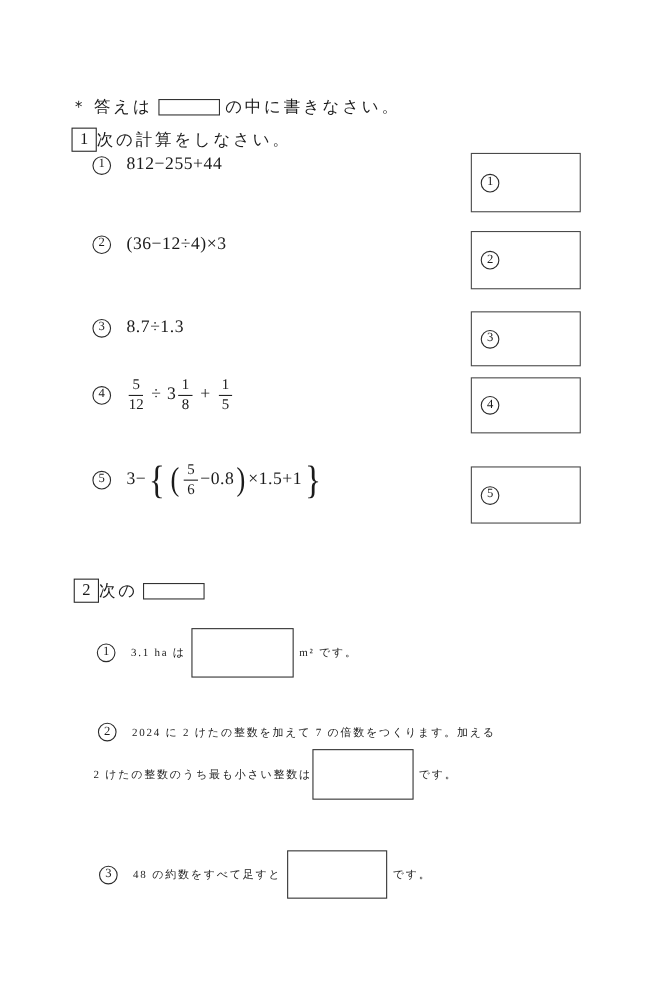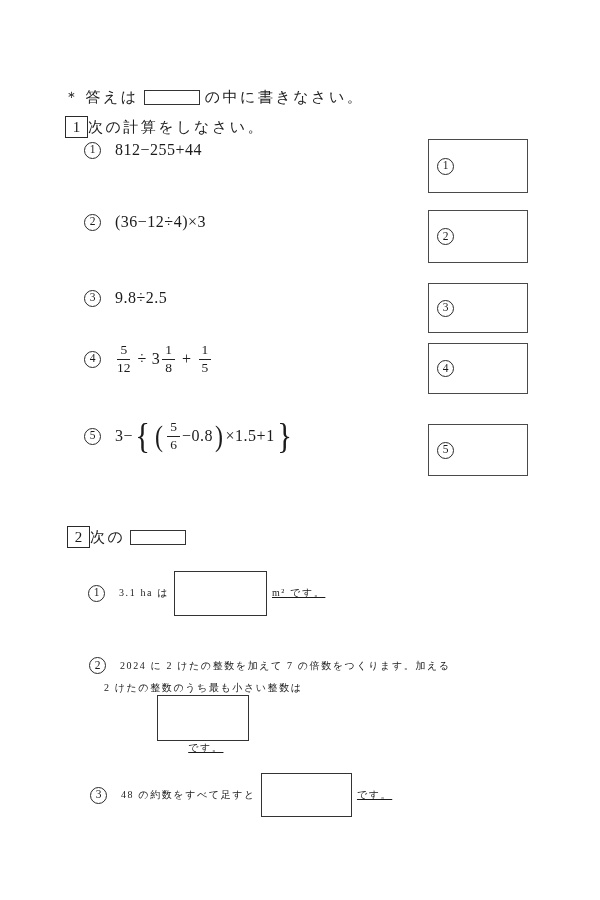--- a/index.html
+++ b/index.html
@@ -41,21 +41,21 @@
     flex:none; display:inline-flex; flex-direction:column; align-items:center;
     font-size:13.5px; line-height:1.05; letter-spacing:0; margin:0 2px;
   }
   .frac .n { padding:0 3px 1px; border-bottom:1px solid #222; }
   .frac .d { padding-top:1px; }
   .op { margin:0 5px; font-size:16px; }
   .paren { font-size:30px; font-weight:400; line-height:1; margin:0 1px; transform:scaleX(.8); }
   .brace { font-size:36px; font-weight:400; line-height:1; margin:0 1px; transform:scaleX(.85); }
   .gap14 { margin-left:14px; }
   .gap8 { margin-left:0; }
-  .gap5 { margin-left:5px;text-decoration:underline; }
+  .gap5 { margin-left:5px; }
 </style>
 </head>
 <body>
 
 <div class="page">
 
   <div class="abs row" style="left:64px; top:88px;">
     <span class="jp">＊</span>
     <span class="jp" style="margin-left:4px;">答えは</span>
     <span class="inline-blank"></span>
@@ -72,21 +72,21 @@
     <span class="math gap14">812−255+44</span>
   </div>
 
   <div class="abs row" style="left:84px; top:213px;">
     <span class="circ">2</span>
     <span class="math gap14">(36−12÷4)×3</span>
   </div>
 
   <div class="abs row" style="left:84px; top:289px;">
     <span class="circ">3</span>
-    <span class="math gap14">9.8÷2.5</span>
+    <span class="math gap14">8.7÷1.3</span>
   </div>
 
   <div class="abs row" style="left:84px; top:343px; height:32px;">
     <span class="circ">4</span>
     <span class="row gap14 math">
       <span class="frac">
         <span class="n">5</span>
         <span class="d">12</span>
       </span>
       <span class="op">÷</span>
@@ -147,21 +147,21 @@
     <span class="jp-tight gap14">3.1 ha は</span>
     <span class="blankbox gap5" style="width:93px; height:45px;"></span>
     <span class="jp-tight gap5">m² です。</span>
   </div>
 
   <div class="abs row" style="left:89px; top:657px;">
     <span class="circ">2</span>
     <span class="jp-tight gap14">2024 に 2 けたの整数を加えて 7 の倍数をつくります。加える</span>
   </div>
 
-  <div class="abs row" style="left:104px; top:681px; height:46px;flex-direction:column;">
+  <div class="abs row" style="left:85px; top:681px; height:46px;">
     <span class="jp-tight">2 けたの整数のうち最も小さい整数は</span>
     <span class="blankbox gap8" style="width:92px; height:46px;"></span>
     <span class="jp-tight gap5">です。</span>
   </div>
 
   <div class="abs row" style="left:90px; top:773px; height:44px;">
     <span class="circ">3</span>
     <span class="jp-tight gap14">48 の約数をすべて足すと</span>
     <span class="blankbox gap5" style="width:91px; height:44px;"></span>
     <span class="jp-tight gap5">です。</span>

